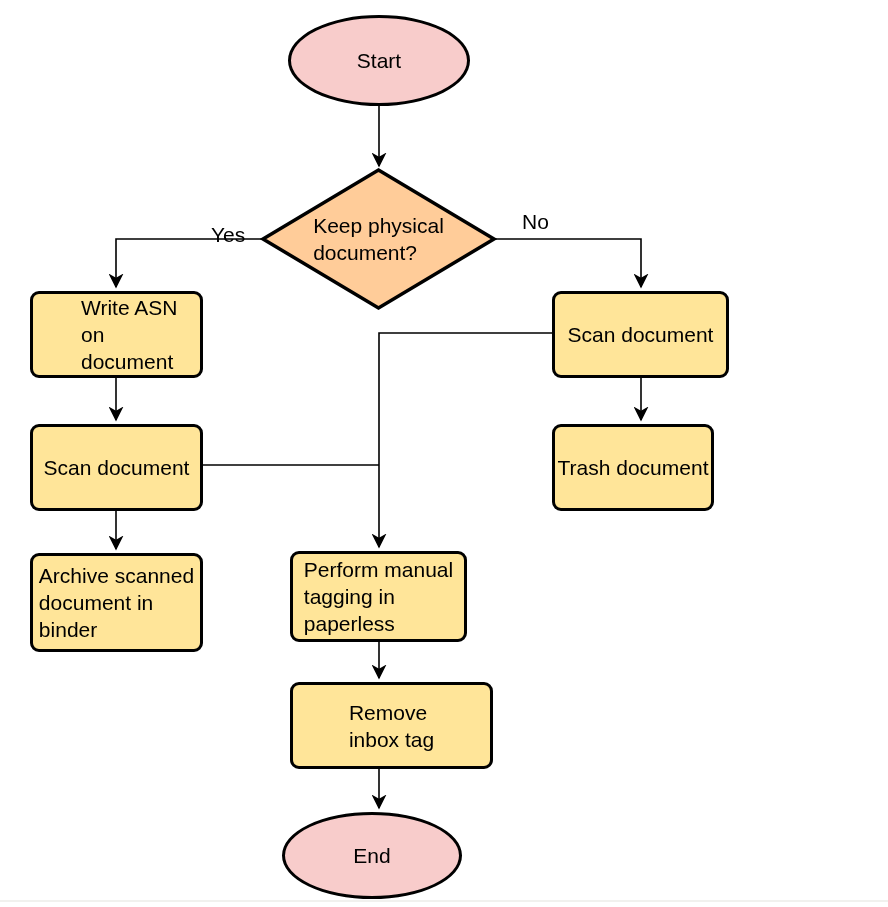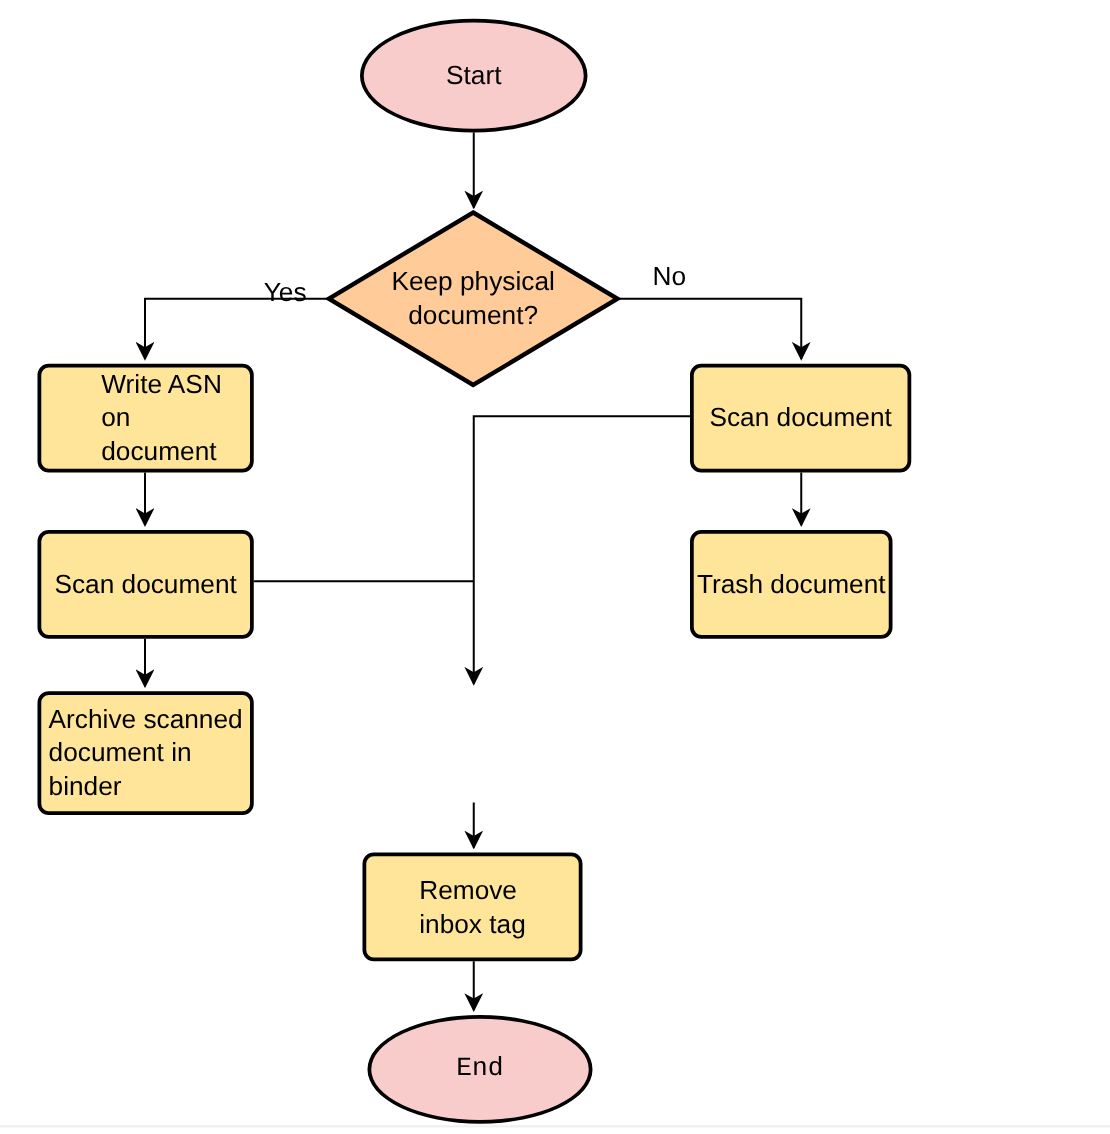--- a/index.html
+++ b/index.html
@@ -58,21 +58,20 @@
     stroke: var(--stroke-color, #000);
     stroke-width: 3.5;
     stroke-linejoin: miter;
   }
   .diamond-label {
     position: absolute;
     inset: 0;
     display: flex;
     align-items: center;
     justify-content: center;
-    text-align: center;
     font-size: 21px;
     line-height: 27px;
     white-space: pre-line;
   }
   .edge-label {
     position: absolute;
     font-size: 21px;
     line-height: 22px;
     color: #000;
     white-space: nowrap;
@@ -151,26 +150,31 @@
   </div>
 
   <div class="node process" style="left:552px; top:291px; width:177px; height:87px;">
     <span>Scan document</span>
   </div>
 
   <div class="node process" style="left:552px; top:424px; width:162px; height:87px;">
     <span>Trash document</span>
   </div>
 
+  <div class="node process" style="left:290px; top:551px; width:177px; height:91px;">
+    <span>Perform manual
+tagging in
+paperless</span>
+  </div>
 
 
-  <div class="node process" style="left:290px; top:682px; width:176px; height:87px;">
+  <div class="node process" style="left:290px; top:682px; width:203px; height:87px;">
     <span>Remove
 inbox tag</span>
   </div>
 
-  <div class="node terminal" style="left:294px; top:812px; width:180px; height:87px;font-family:Liberation Mono, monospace;">
+  <div class="node terminal" style="left:282px; top:812px; width:180px; height:87px;">
     <span>End</span>
   </div>
 
   <div class="bottom-divider"></div>
 
 </div>
 
 </body></html>

